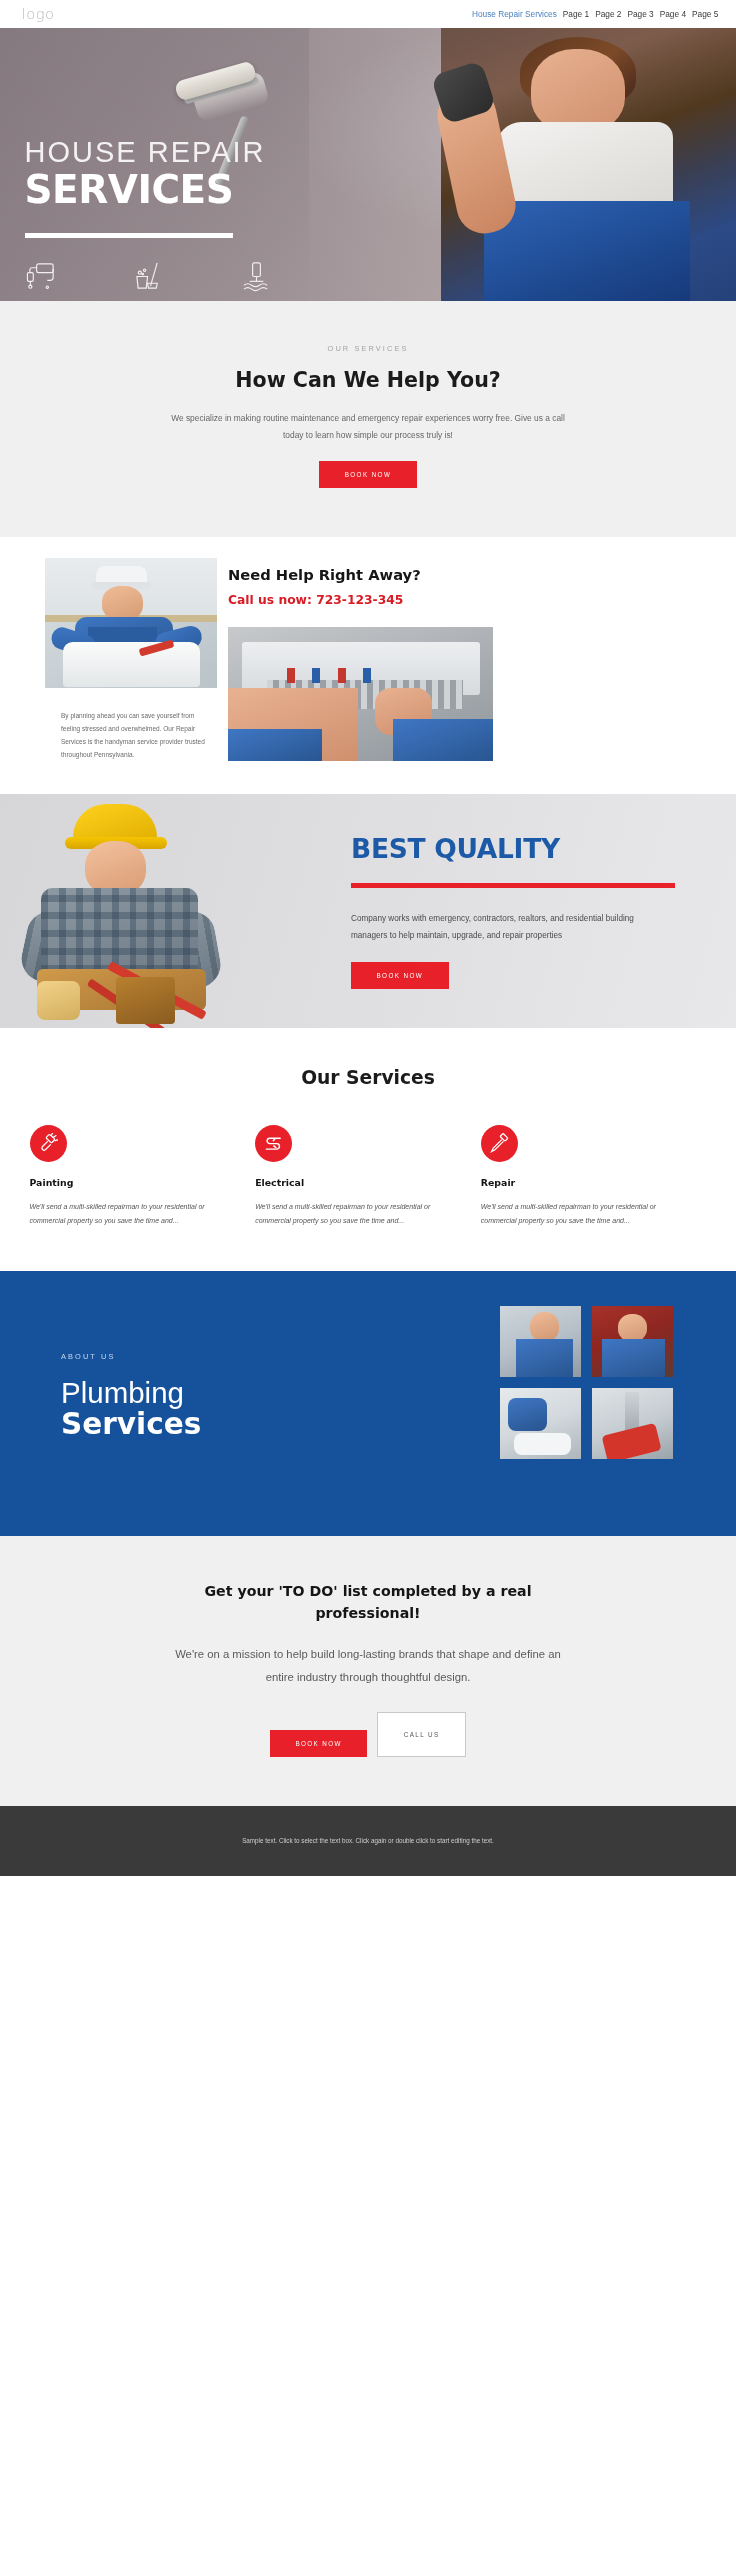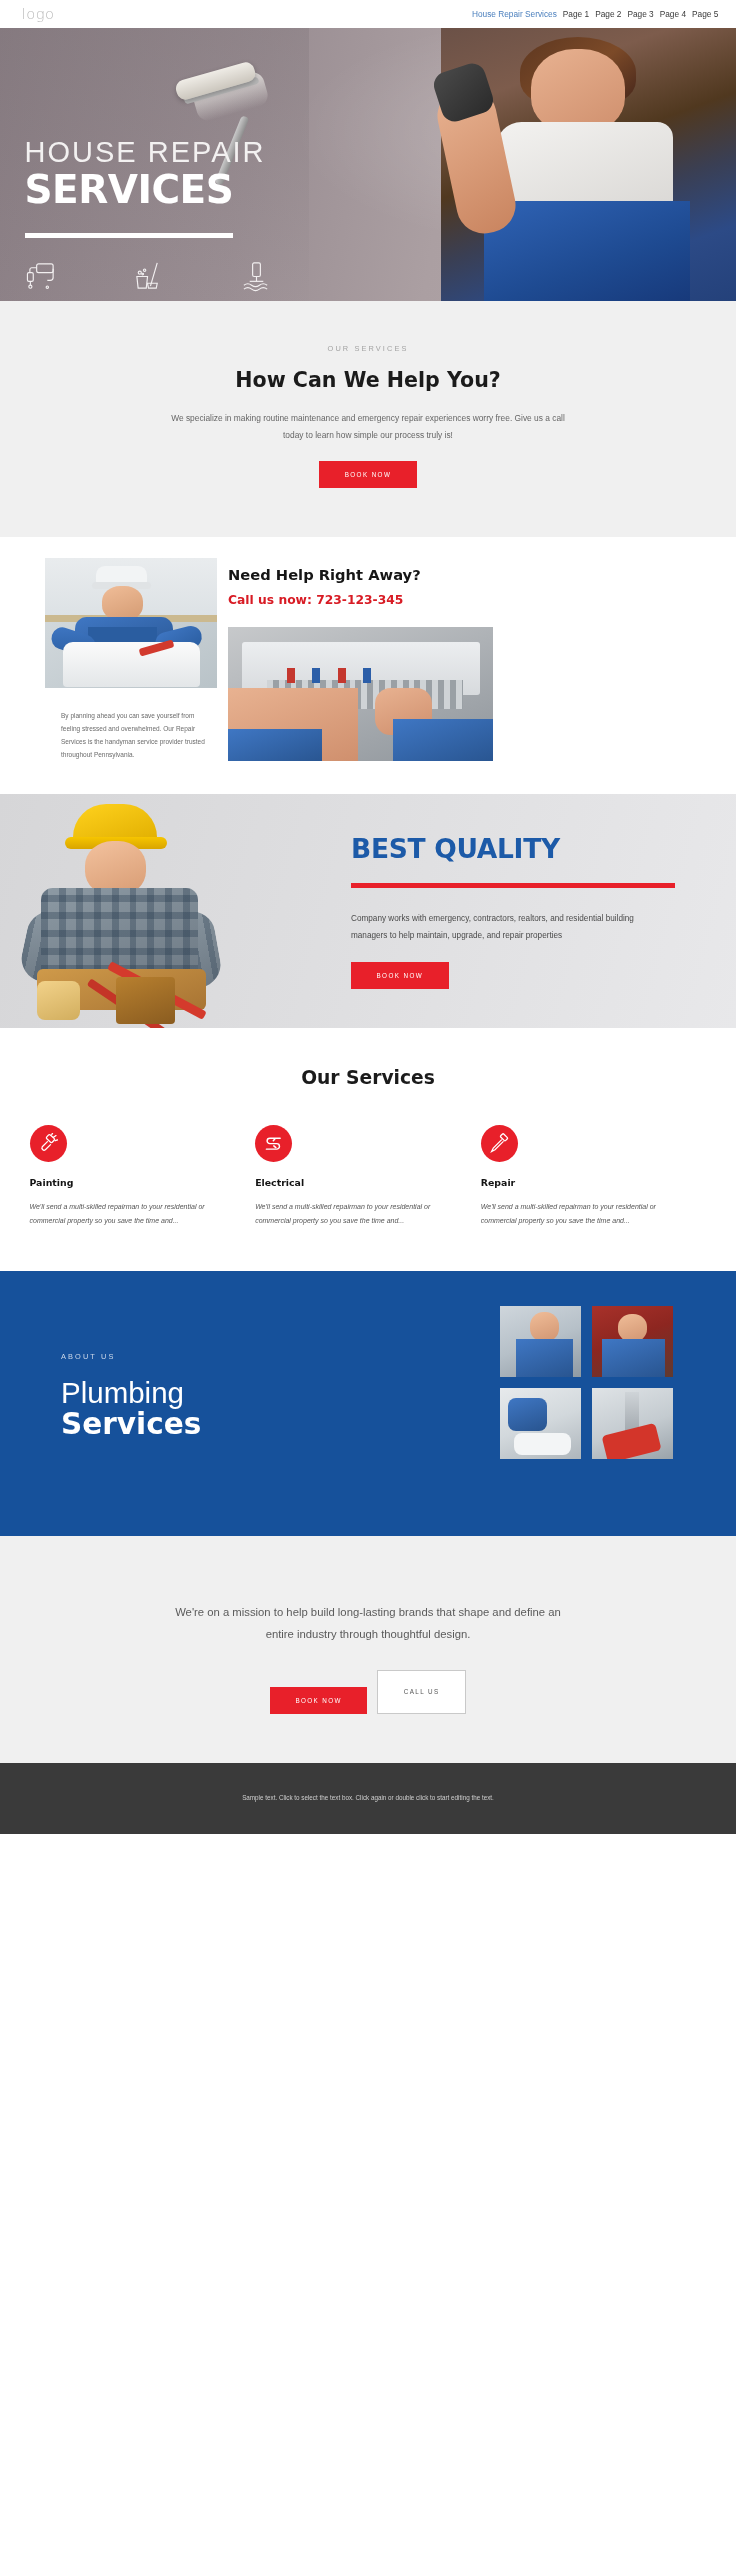--- a/index.html
+++ b/index.html
@@ -511,20 +511,21 @@
     </div>
     <div class="grid-imgs">
       <div class="gi gi1"></div>
       <div class="gi gi2"></div>
       <div class="gi gi3"></div>
       <div class="gi gi4"></div>
     </div>
   </section>
 
   <section class="sec-cta">
+    <h2 class="cta-h">Get your 'TO DO' list completed by a real professional!</h2>
     <p class="cta-b">We're on a mission to help build long-lasting brands that shape and define an entire industry through thoughtful design.</p>
     <div class="cta-btns">
       <button class="btn btn-red">BOOK NOW</button>
       <button class="btn btn-outline">CALL US</button>
     </div>
   </section>
 
   <footer class="footer">
     <p>Sample text. Click to select the text box. Click again or double click to start editing the text.</p>
   </footer>

